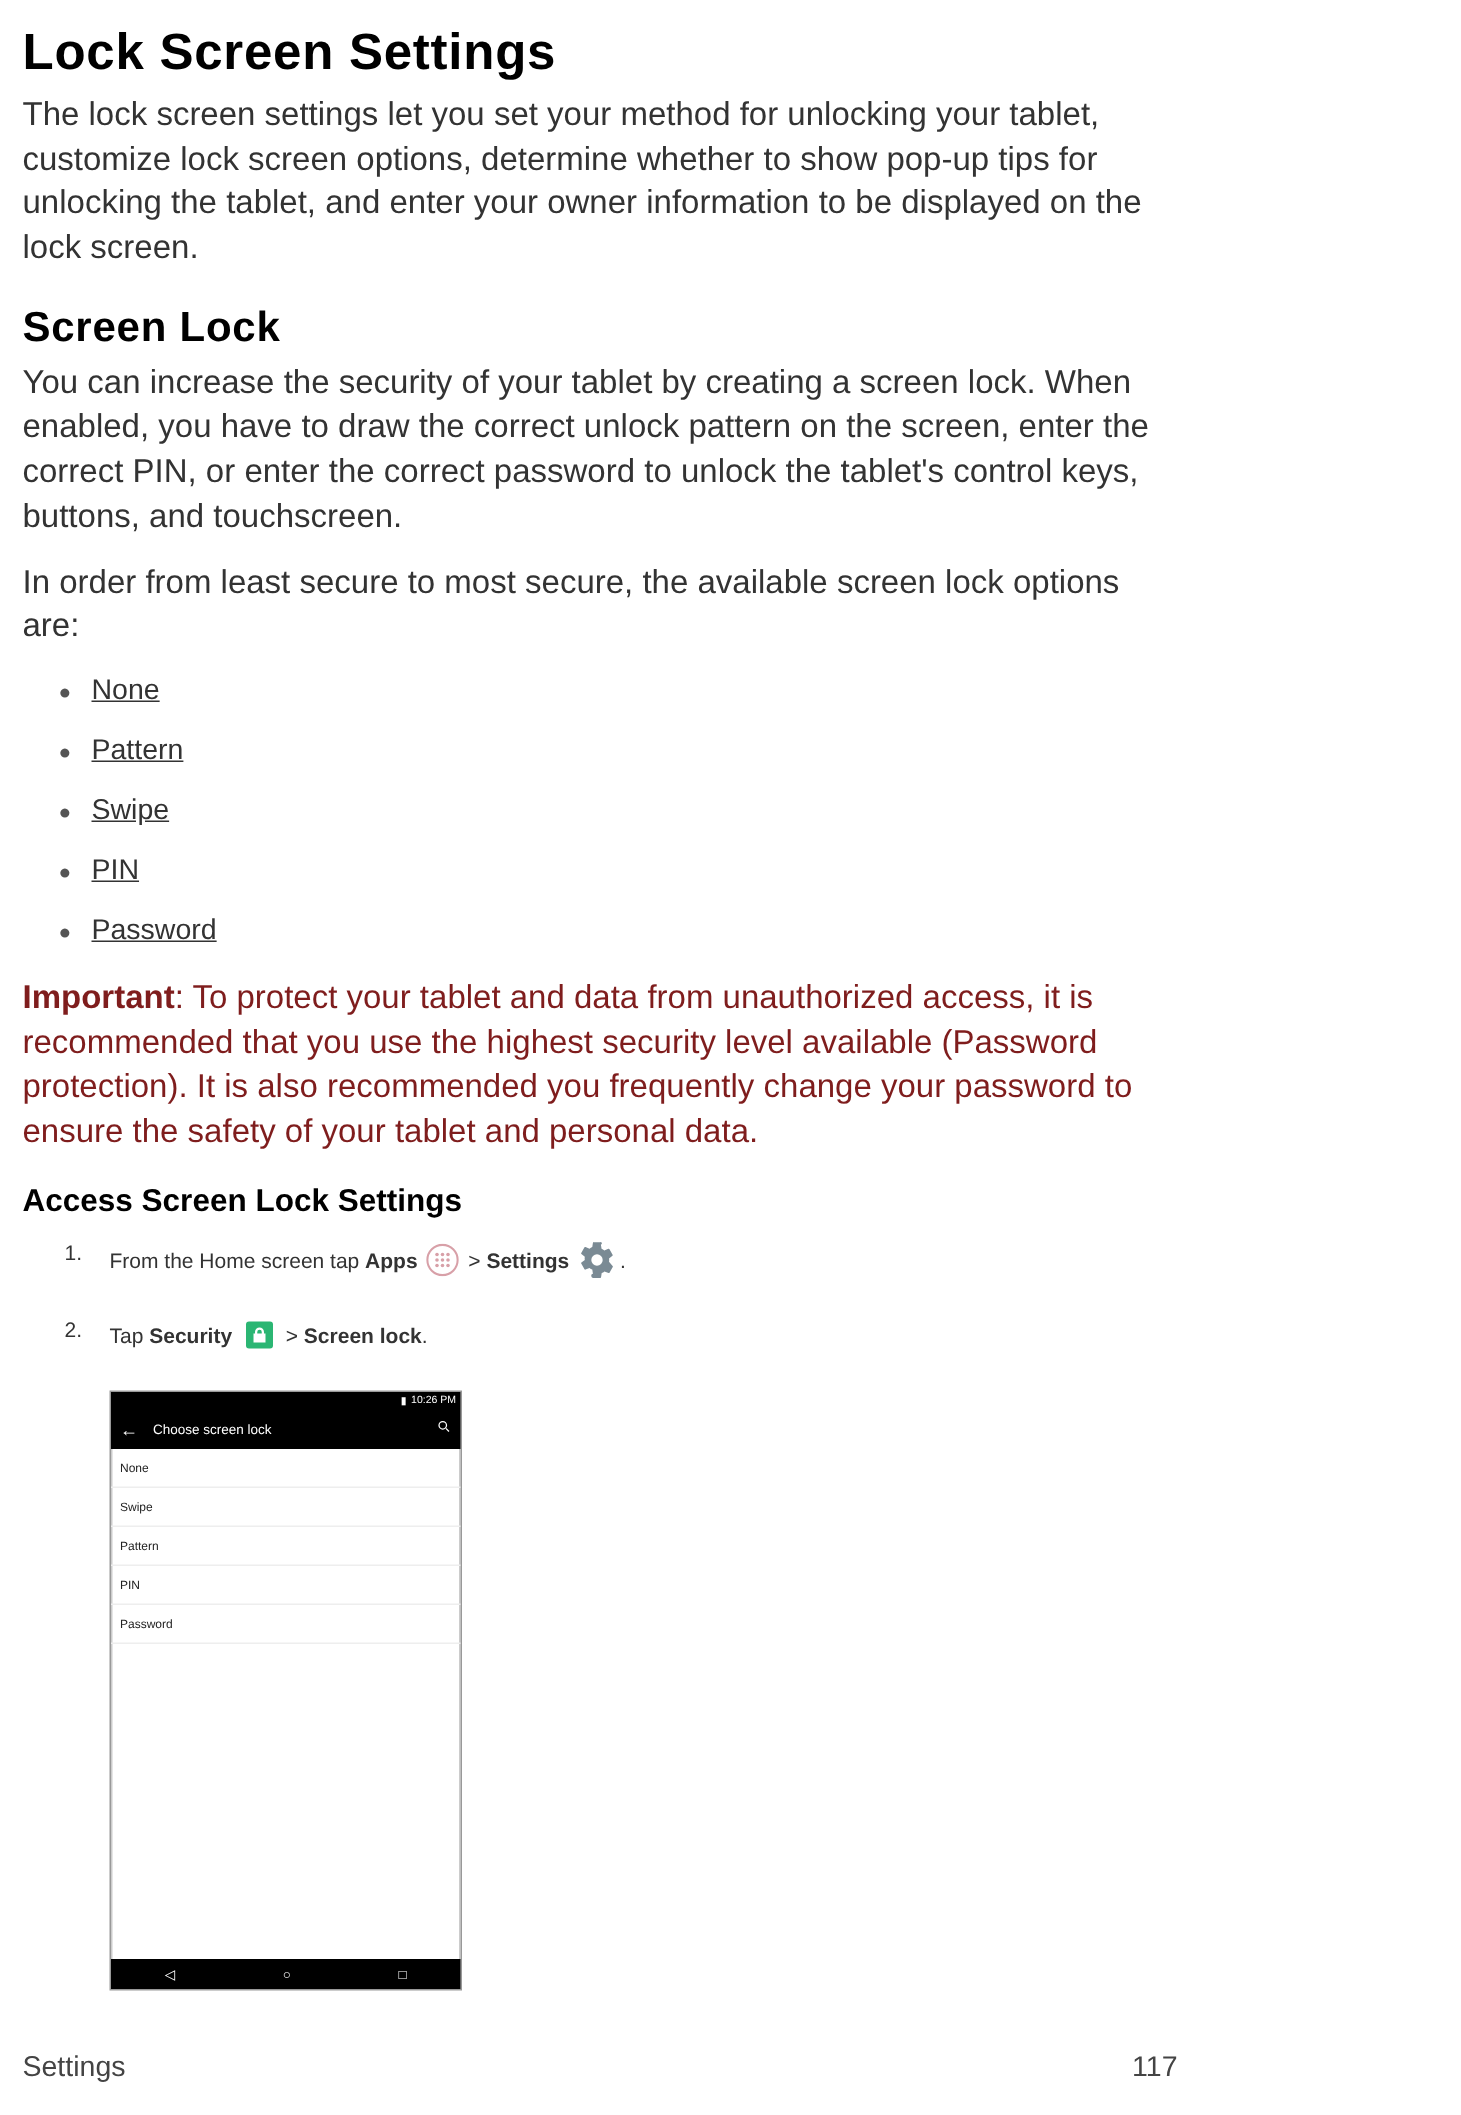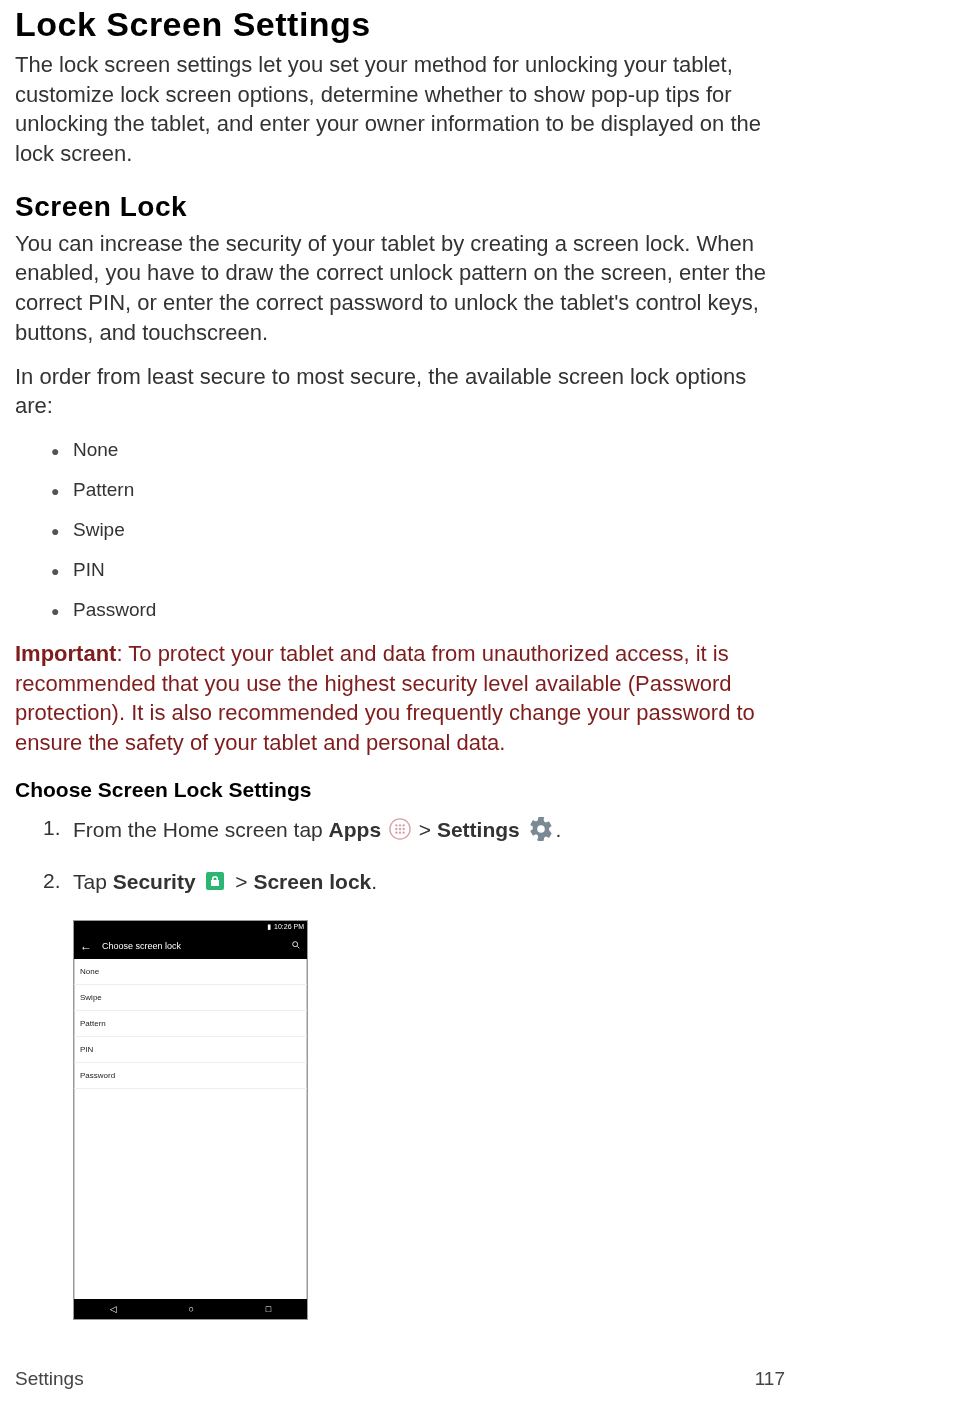--- a/index.html
+++ b/index.html
@@ -7,21 +7,21 @@
     margin: 0;
     padding: 0;
     width: 974px;
     font-family: Arial, Helvetica, sans-serif;
     color: #333;
     background: #fff;
   }
   .page {
     width: 800px;
     min-height: 1410px;
-    padding: 5px 15px 20px 15px;
+    padding: 16px 15px 20px 15px;
     position: relative;
   }
   h1.section-title {
     font-family: Arial, Helvetica, sans-serif;
     font-weight: 900;
     font-stretch: condensed;
     letter-spacing: 0.5px;
     font-size: 34px;
     margin: 0 0 6px 0;
     color: #000;
@@ -48,38 +48,39 @@
   p.important {
     color: #7f1d1d;
   }
   ul.bullets {
     list-style: none;
     padding: 0;
     margin: 6px 0 6px 24px;
   }
   ul.bullets li {
     font-size: 19px;
-    margin: 18px 12px;
+    margin: 18px 0;
+    text-decoration: underline;
   }
   ul.bullets li .dot {
     display: inline-block;
     width: 22px;
     font-size: 14px;
     vertical-align: middle;
     color: #555;
   }
   ol.steps {
     list-style: none;
     counter-reset: step;
     padding: 0;
     margin: 6px 0 6px 28px;
   }
   ol.steps > li {
     counter-increment: step;
-    font-size: 21px;
+    font-size: 14px;
     margin: 14px 0 22px 0;
     position: relative;
     padding-left: 30px;
   }
   ol.steps > li::before {
     content: counter(step) ".";
     position: absolute;
     left: 0;
     top: 0;
   }
@@ -176,21 +177,21 @@
     <li><span class="dot">●</span><span>Pattern</span></li>
     <li><span class="dot">●</span><span>Swipe</span></li>
     <li><span class="dot">●</span><span>PIN</span></li>
     <li><span class="dot">●</span><span>Password</span></li>
   </ul>
 
   <p class="body-text important">
     <strong>Important</strong><span>: To protect your tablet and data from unauthorized access, it is recommended that you use the highest security level available (Password protection). It is also recommended you frequently change your password to ensure the safety of your tablet and personal data.</span>
   </p>
 
-  <h3 class="small-heading">Choose Screen Lock Settings</h3>
+  <h3 class="small-heading">Access Screen Lock Settings</h3>
 
   <ol class="steps">
     <li>
       <span>From the Home screen tap </span><strong>Apps</strong>
       <span class="inline-icon">
         <svg class="apps-icon-svg" viewBox="0 0 24 24">
             <circle cx="12" cy="12" r="11" fill="none" stroke="#d8a0a8" stroke-width="1.5"></circle>
             <circle cx="8" cy="8" r="1.3" fill="#d8a0a8"></circle>
             <circle cx="12" cy="8" r="1.3" fill="#d8a0a8"></circle>
             <circle cx="16" cy="8" r="1.3" fill="#d8a0a8"></circle>

